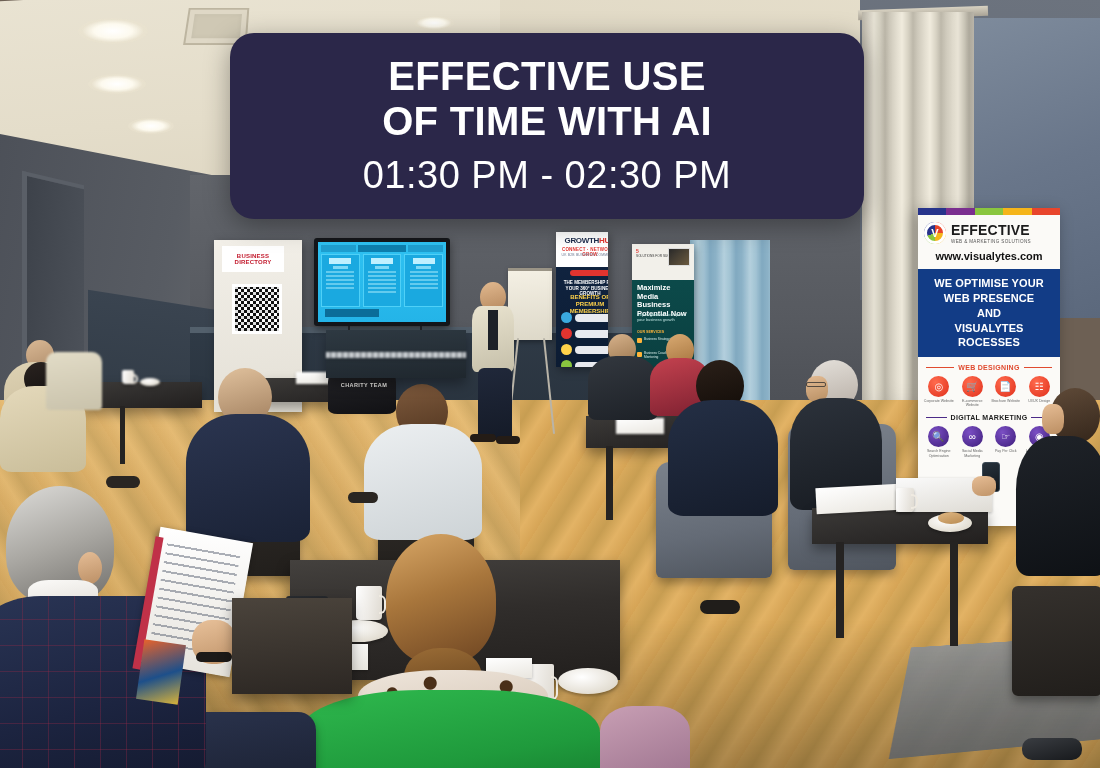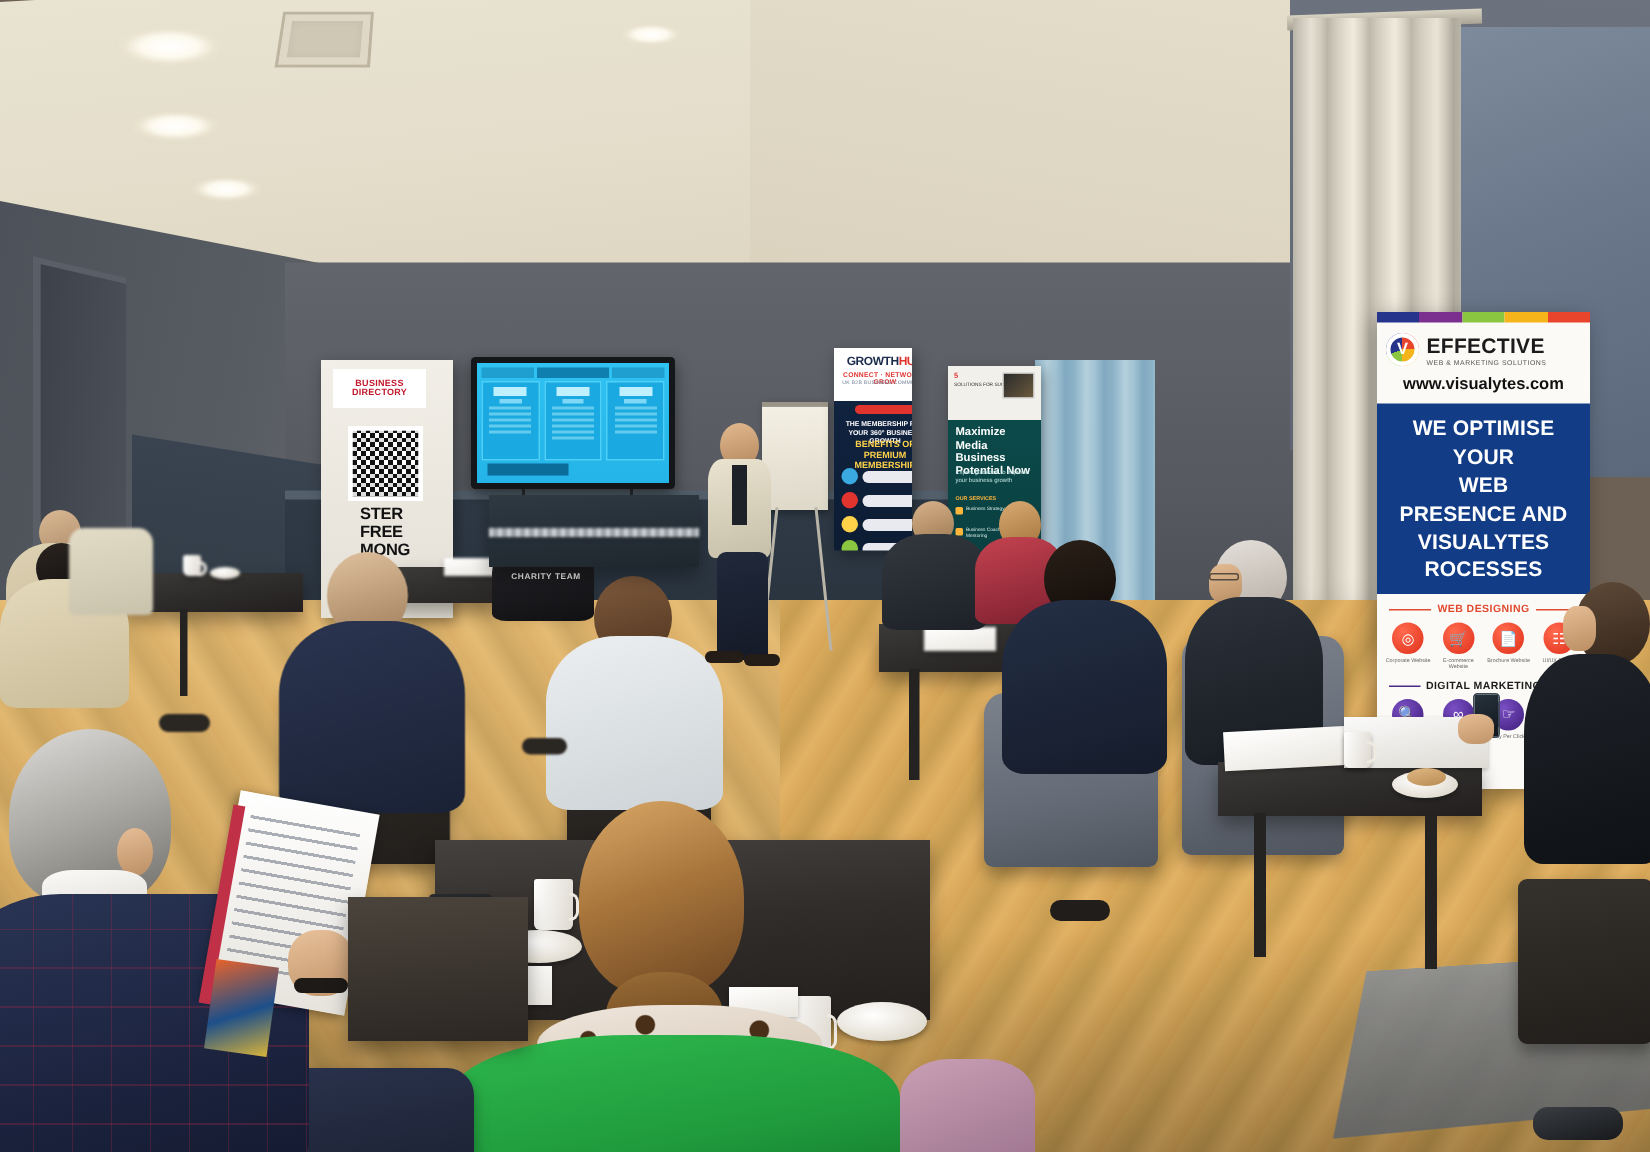--- a/index.html
+++ b/index.html
@@ -279,21 +279,21 @@
     box-shadow: inset 0 0 0 3px #fff;
   }
   .vis-wordmark { font-size: 14px; font-weight: bold; color: #1c1c1c; letter-spacing: .2px; line-height: 1; }
   .vis-tagline { font-size: 4.6px; color: #555; letter-spacing: .35px; margin-top: 2px; }
   .vis-url {
     text-align: center; font-size: 11px; font-weight: bold; color: #111;
     padding: 4px 0 7px;
   }
   .vis-blue {
     background: #123c86; color: #fff; text-align: center;
-    padding: 7px 14px; font-weight: bold; font-size: 14px; line-height: 1.35;
+    padding: 7px 14px; font-weight: bold; font-size: 11px; line-height: 1.35;
     letter-spacing: .1px;
   }
   .vis-sect {
     display: flex; align-items: center; gap: 4px; padding: 7px 8px 2px;
   }
   .vis-sect .ln { flex: 1; height: 1px; background: #e04a2f; }
   .vis-sect .tt { font-size: 7px; font-weight: bold; color: #e04a2f; letter-spacing: .3px; }
   .vis-sect.purple .ln { background: #4b2a87; }
   .vis-sect.purple .tt { color: #1c1c1c; }
   .vis-icons { display: flex; justify-content: space-around; padding: 3px 4px 0; }
@@ -449,27 +449,20 @@
       </div>
     </div>
 
     <div class="flip-paper blur-soft"></div>
     <div class="flip-leg" style="left:512px;top:338px;height:96px;transform:rotate(6deg);"></div>
     <div class="flip-leg" style="left:548px;top:338px;height:96px;transform:rotate(-6deg);"></div>
 
     <div class="banner banner-qr blur-soft">
       <div class="qr-logo">BUSINESS DIRECTORY</div>
       <div class="qr-box"></div>
-      <div class="qr-text">
-        <div>STER</div>
-        <div>FREE</div>
-        <div>MONG</div>
-        <div><em>K+</em></div>
-        <div>SSES</div>
-      </div>
     </div>
 
     <div class="banner banner-growth blur-soft">
       <div class="gh-logo">
         <span>GROWTH</span><span class="hub">HUB</span>
       </div>
       <div class="gh-tag">CONNECT  ·  NETWORK  ·  GROW</div>
       <div class="gh-tag2">UK B2B BUSINESS COMMUNITY</div>
       <div class="gh-pill"></div>
       <div class="gh-head">THE MEMBERSHIP FOR YOUR 360° BUSINESS GROWTH</div>
@@ -722,14 +715,19 @@
       <div style="position:absolute;left:140px;top:642px;width:42px;height:60px;background:linear-gradient(155deg,#e7632c,#1d4f8a 55%,#d8b33a);transform:rotate(8deg);"></div>
     </div>
     <div class="tbl" style="left:232px;top:598px;width:120px;height:96px;background:linear-gradient(175deg,#4b443c,#2c2723);"></div>
 
     <div style="position:absolute;left:106px;top:476px;width:34px;height:12px;background:#2a2622;border-radius:6px;filter:blur(.6px);"></div>
     <div style="position:absolute;left:348px;top:492px;width:30px;height:11px;background:#2a2622;border-radius:6px;filter:blur(.6px);"></div>
     <div style="position:absolute;left:700px;top:600px;width:40px;height:14px;background:#201d1a;border-radius:7px;"></div>
     <div style="position:absolute;left:1022px;top:738px;width:60px;height:22px;background:linear-gradient(165deg,#3a3d42,#17191c);border-radius:10px;"></div>
   </div>
 
+  <div class="title-card">
+    <div class="title-line">EFFECTIVE USE</div>
+    <div class="title-line">OF TIME WITH AI</div>
+    <div class="title-time">01:30 PM - 02:30 PM</div>
+  </div>
 
 </div>
 
 </body></html>

